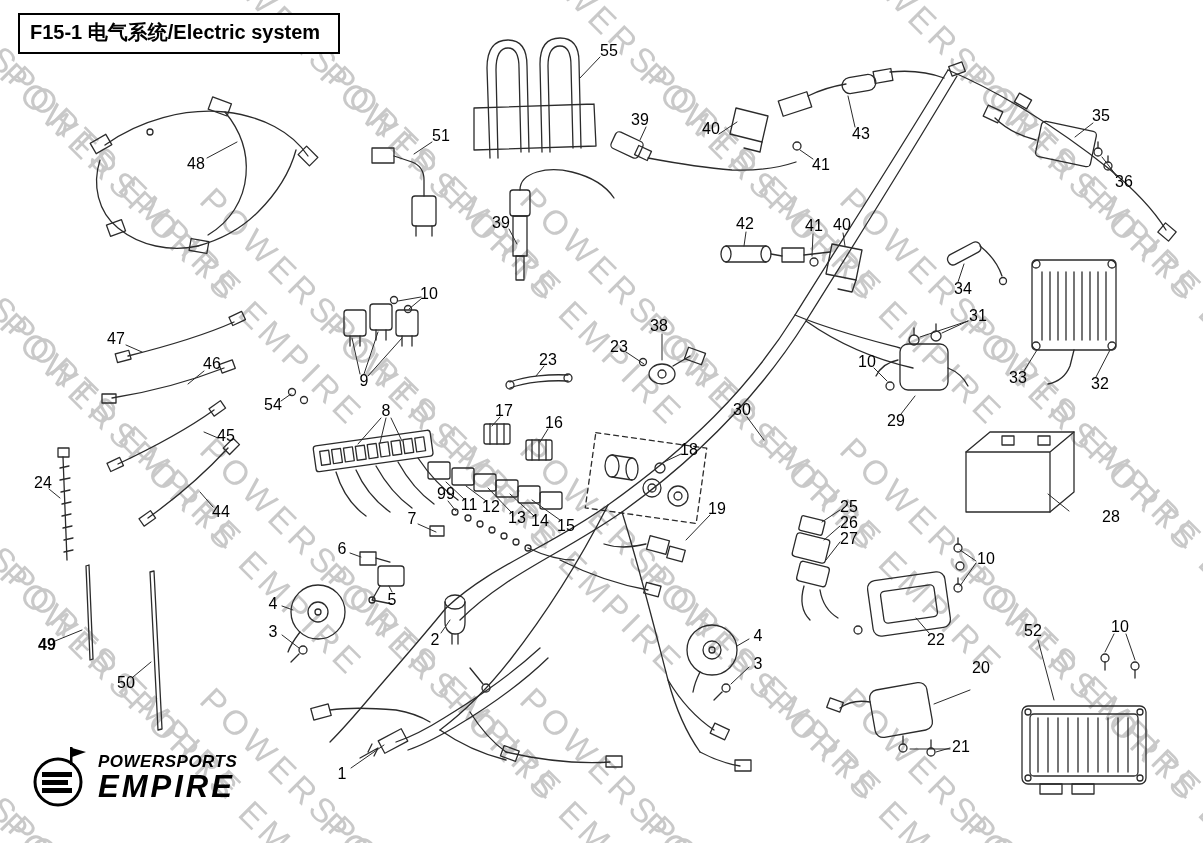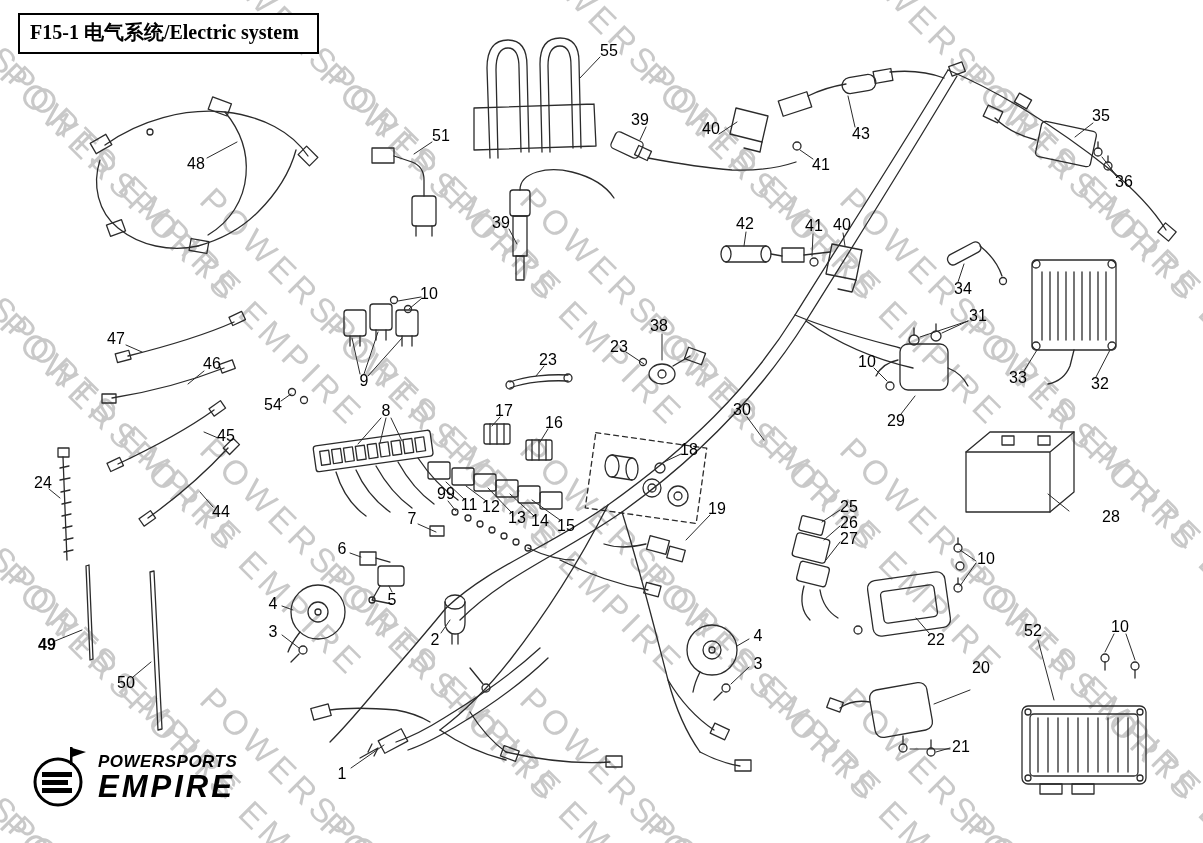--- a/index.html
+++ b/index.html
@@ -18,21 +18,21 @@
   }
   .artwork { position: absolute; left: 0; top: 0; z-index: 2; }
   .callout-layer { position: absolute; inset: 0; z-index: 3; pointer-events: none; }
   .callout {
     position: absolute; transform: translate(-50%, -50%);
     font-size: 16px; color: #000; line-height: 1;
   }
   .title-box {
     position: absolute; left: 18px; top: 13px; z-index: 4;
     border: 2px solid #000; background: #fff;
-    padding: 4px 18px 6px 10px; font-size: 20px; font-weight: bold; color: #000; font-family: Liberation Serif, serif;
+    padding: 4px 18px 6px 10px; font-size: 20px; font-weight: bold; color: #000;
   }
   .logo {
     position: absolute; left: 28px; bottom: 34px; z-index: 4;
     display: flex; align-items: center; gap: 8px; color: #000;
   }
   .logo-text { display: flex; flex-direction: column; }
   .logo-line1 { font-style: italic; font-weight: bold; font-size: 17px; letter-spacing: 0.5px; }
   .logo-line2 { font-style: italic; font-weight: bold; font-size: 31px; letter-spacing: 3px; line-height: 0.95; }
 </style>
 </head>

